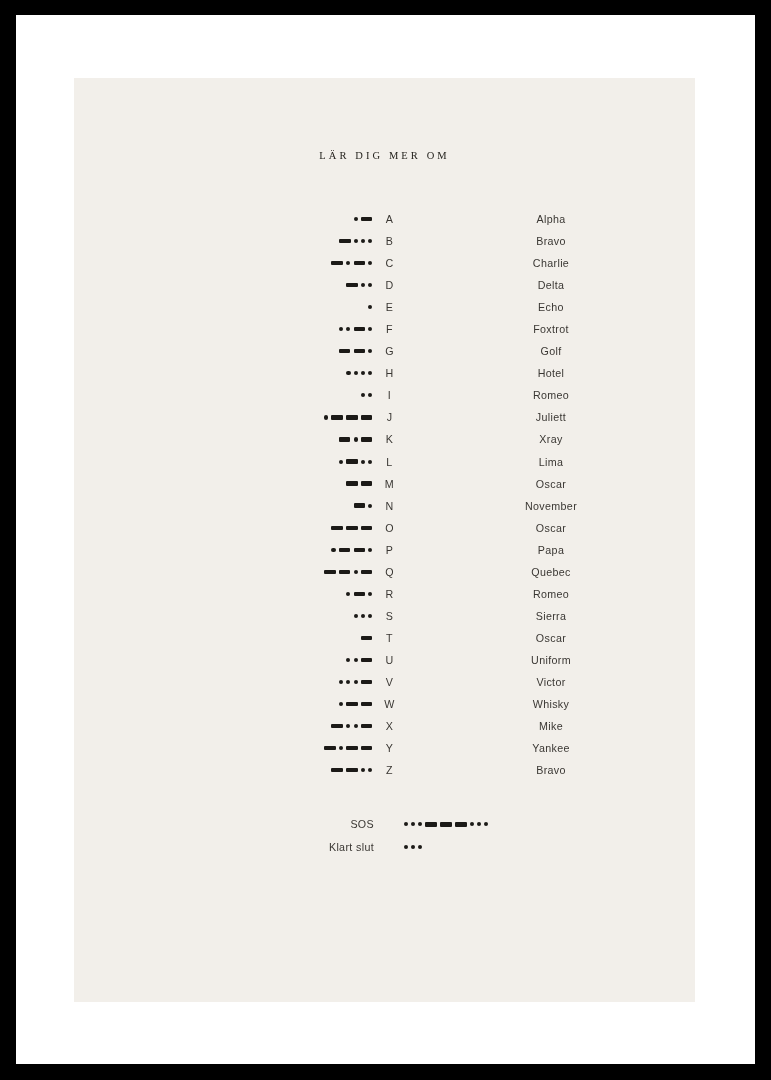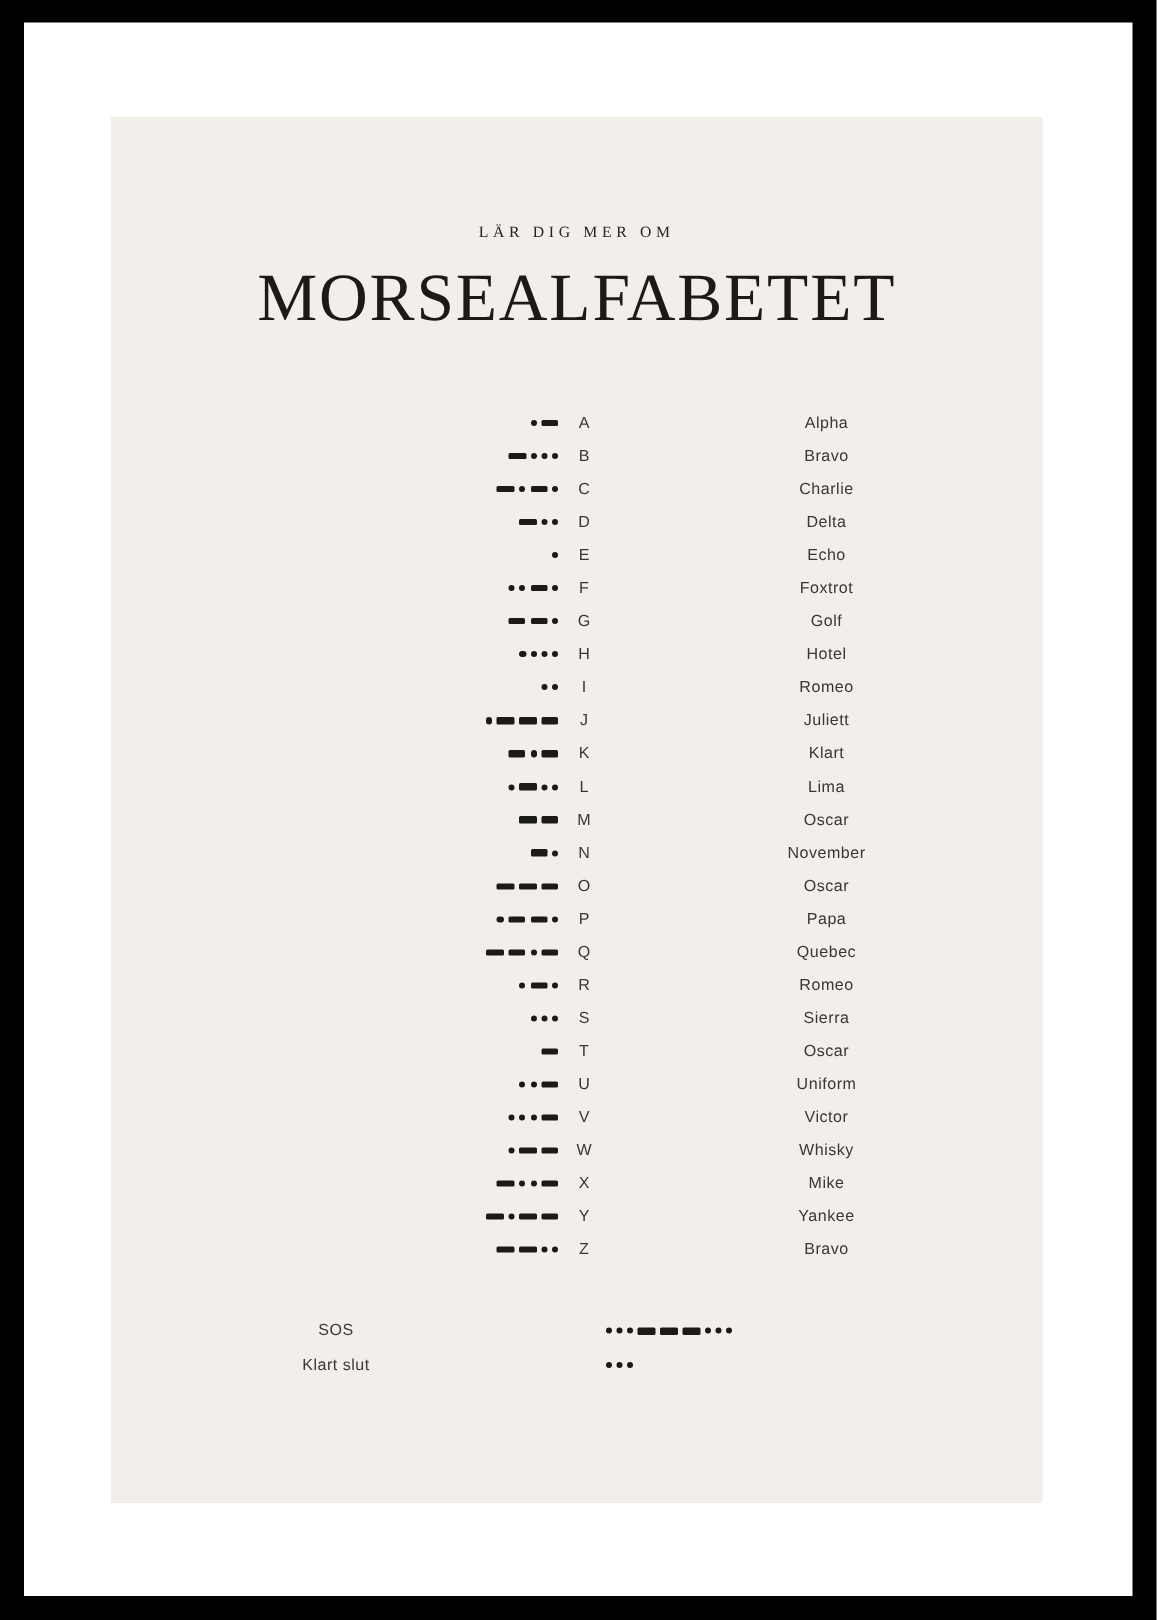--- a/index.html
+++ b/index.html
@@ -120,21 +120,21 @@
   }
 
   
   #signals {
     margin-top: 32px;
     width: 100%;
     border-collapse: collapse;
   }
   #signals tr { height: 22.3px; }
   td.sig-label {
-    text-align: center;
+    text-align: right;
     width: 300px;
     padding-right: 0;
     font-size: 10.7px;
     color: #3a3733;
     letter-spacing: 0.35px;
     white-space: nowrap;
     margin-top: 40px;
   }
   td.sig-code {
     text-align: left;
@@ -146,21 +146,20 @@
 </head>
 <body>
 
 <div id="frame">
   <div id="mat">
 
     <div id="poster">
 
       <div class="eyebrow">LÄR DIG MER OM</div>
 
-      <div class="headline">MORSEALFABETET</div>
 
       <table id="alphabet">
         <tbody>
             <tr>
               <td class="code"><span class="dot"></span><span class="dash"></span></td>
               <td class="letter">A</td>
               <td class="name">Alpha</td>
             </tr>
             <tr>
               <td class="code"><span class="dash"></span><span class="dot"></span><span class="dot"></span><span class="dot"></span></td>
@@ -203,21 +202,21 @@
               <td class="name">Romeo</td>
             </tr>
             <tr>
               <td class="code"><span class="dot"></span><span class="dash"></span><span class="dash"></span><span class="dash"></span></td>
               <td class="letter">J</td>
               <td class="name">Juliett</td>
             </tr>
             <tr>
               <td class="code"><span class="dash"></span><span class="dot"></span><span class="dash"></span></td>
               <td class="letter">K</td>
-              <td class="name">Klart</td>
+              <td class="name">Xray</td>
             </tr>
             <tr>
               <td class="code"><span class="dot"></span><span class="dash"></span><span class="dot"></span><span class="dot"></span></td>
               <td class="letter">L</td>
               <td class="name">Lima</td>
             </tr>
             <tr>
               <td class="code"><span class="dash"></span><span class="dash"></span></td>
               <td class="letter">M</td>
               <td class="name">Oscar</td>

